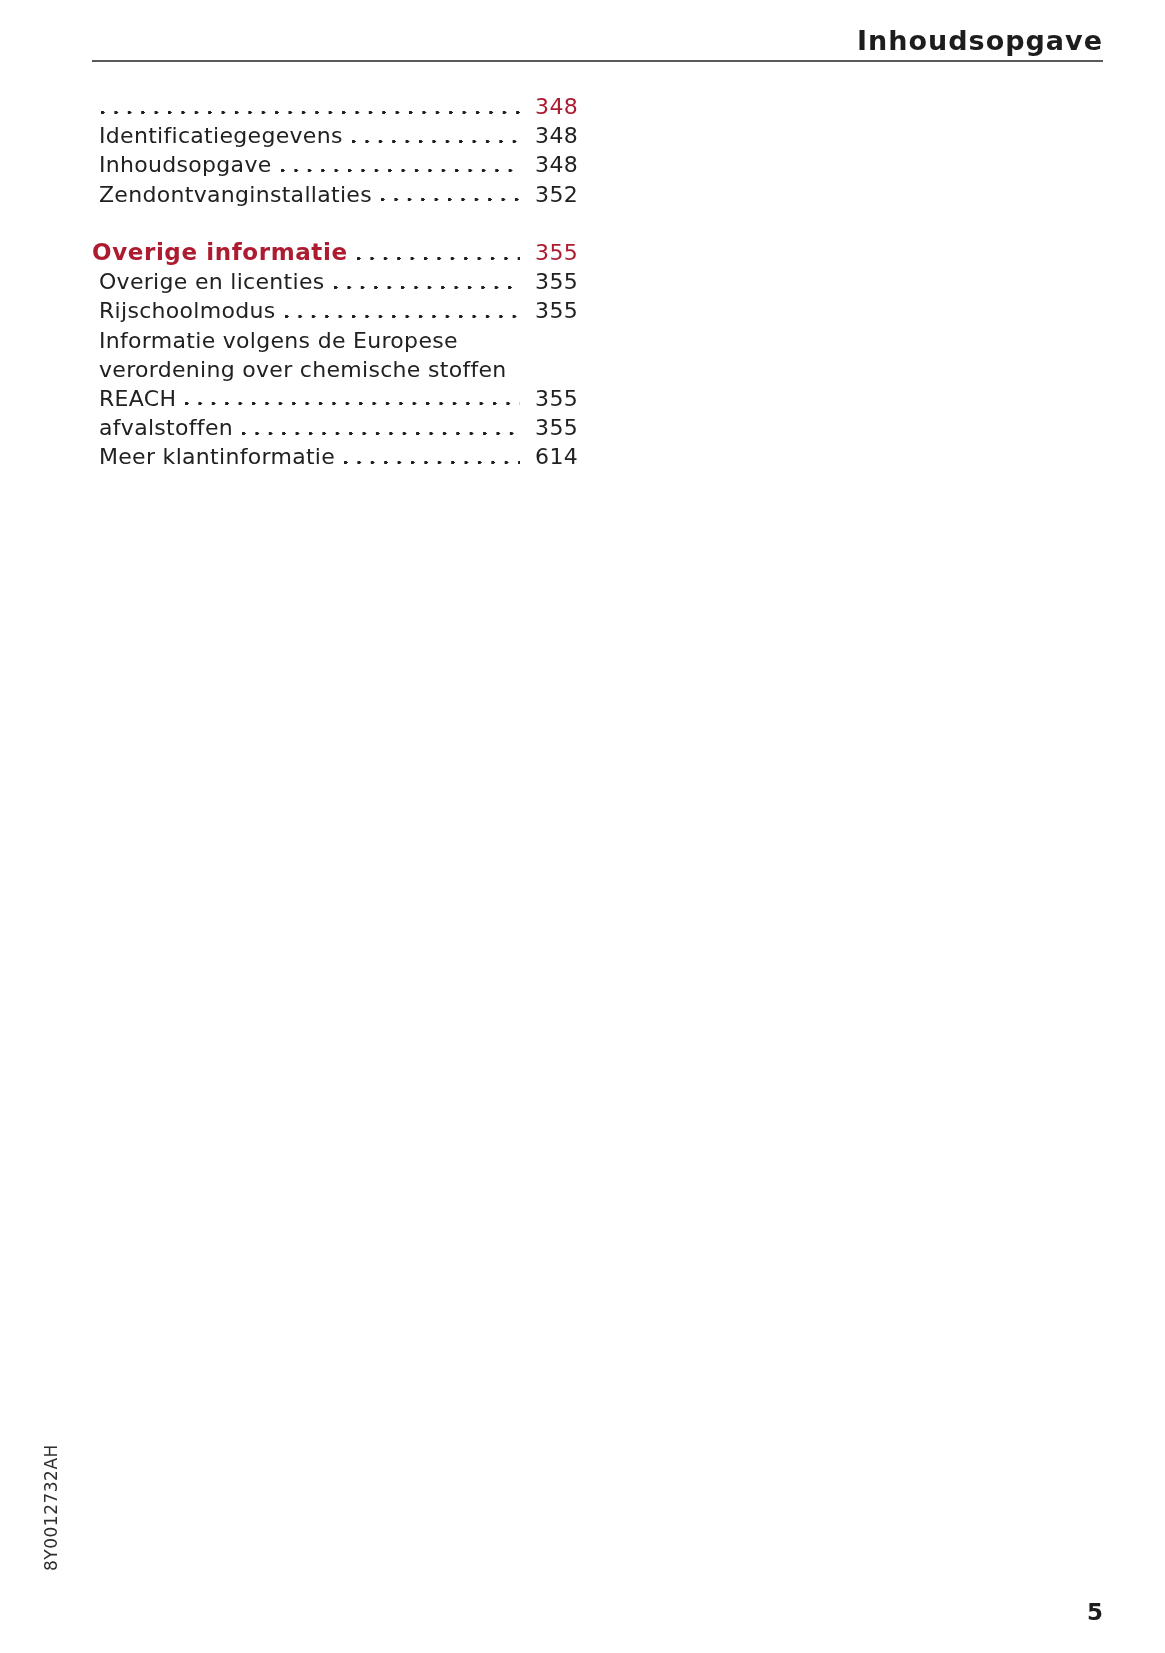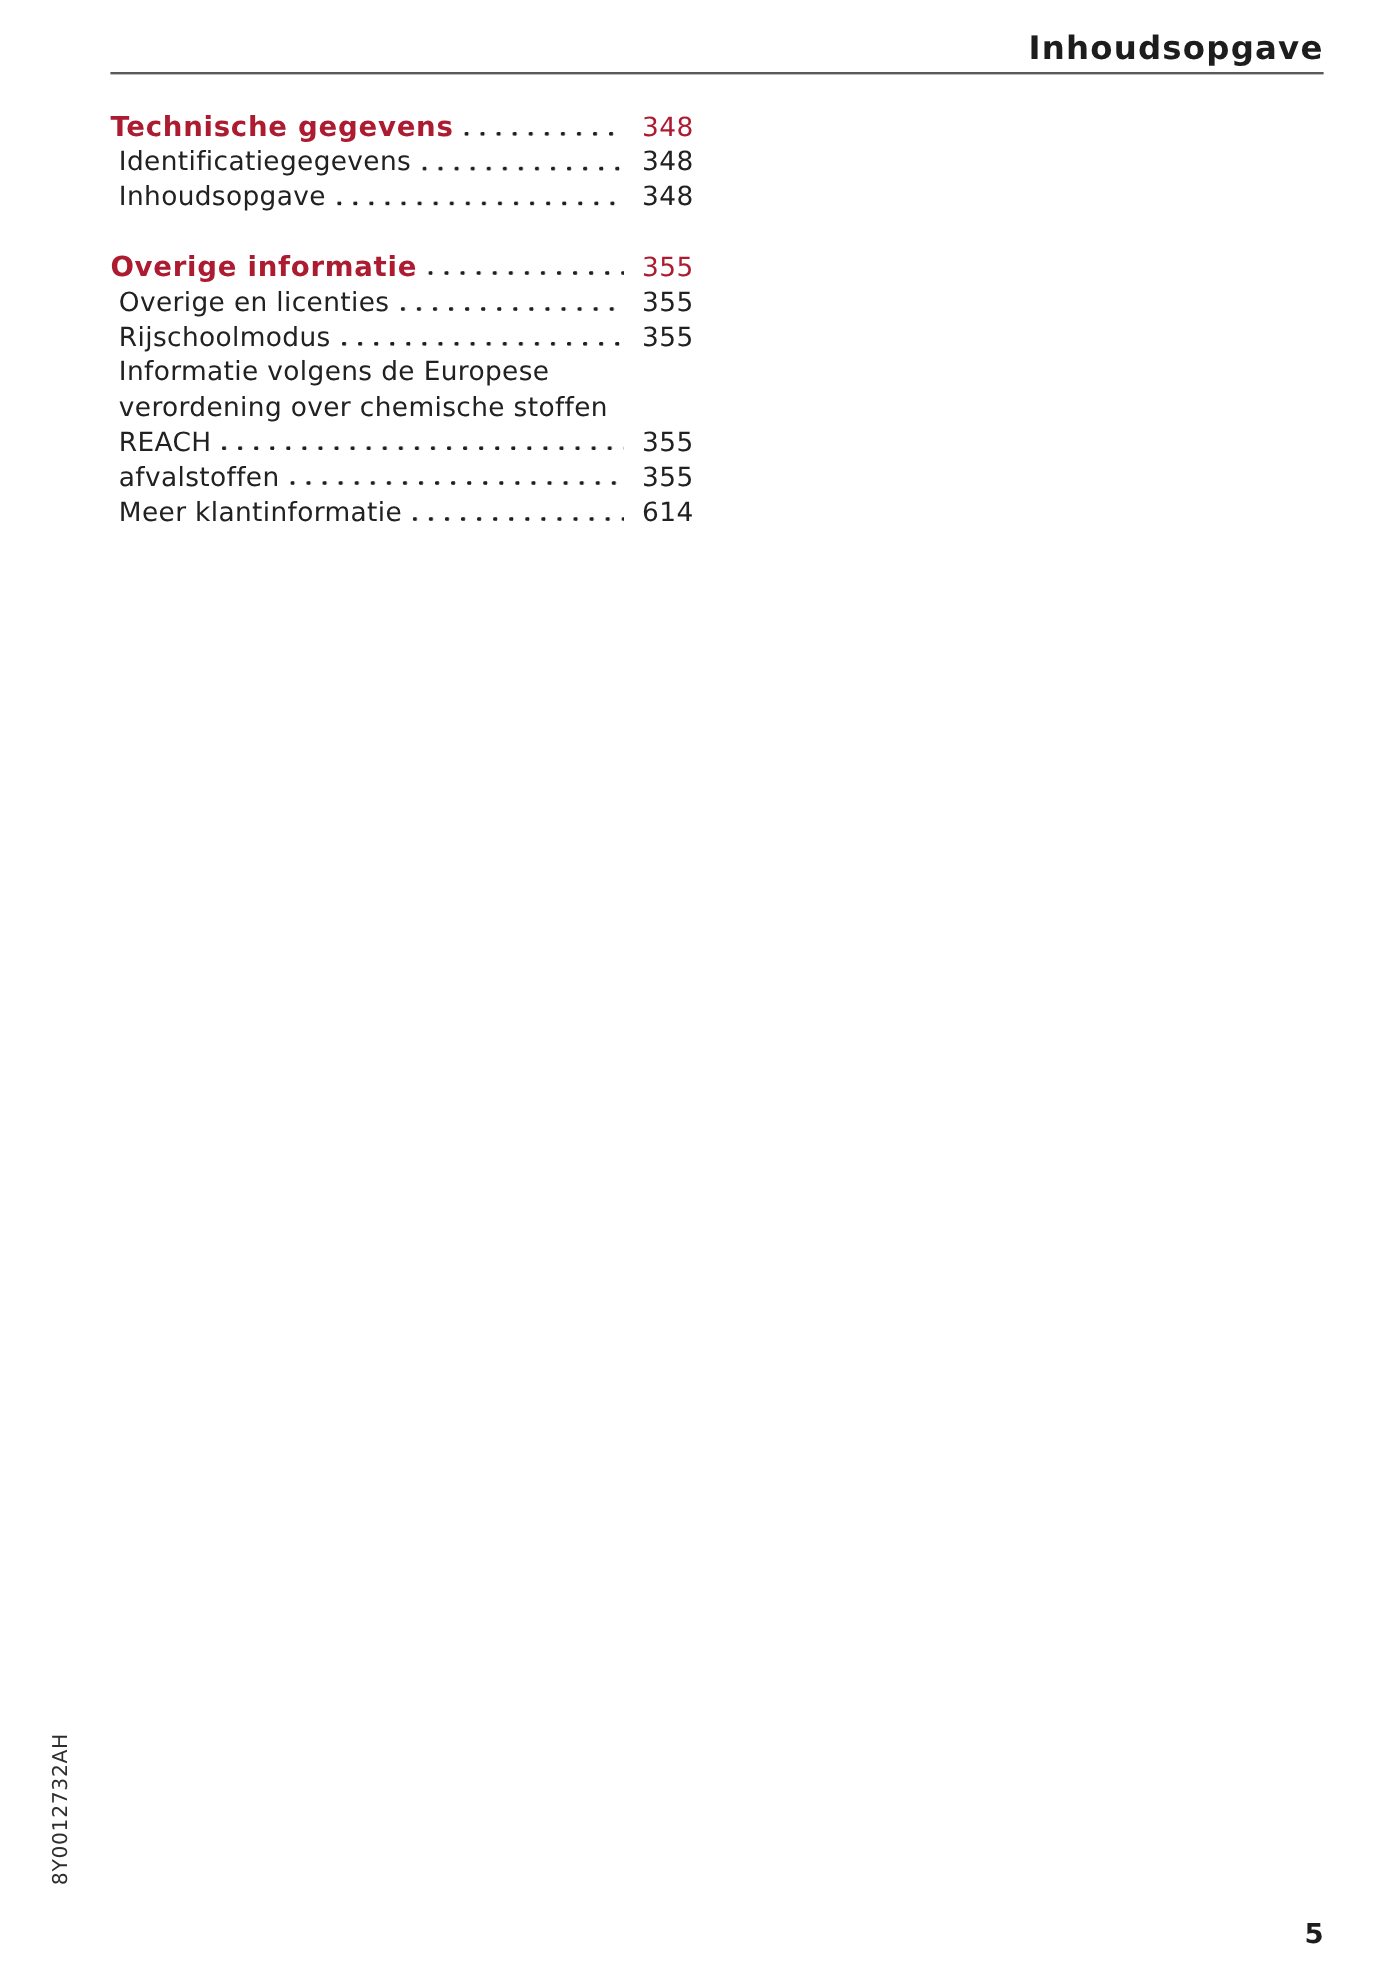--- a/index.html
+++ b/index.html
@@ -67,33 +67,37 @@
 <body>
 
 <div class="page">
 
   <div class="header-title">Inhoudsopgave</div>
   <div class="header-rule"></div>
 
   <div class="toc">
 
     <div class="row section-title">
-      <span class="lbl">Technische gegevens</span>
       <span class="dots"></span>
       <span class="num">348</span>
     </div>
     <div class="row indent">
       <span class="lbl">Identificatiegegevens</span>
       <span class="dots"></span>
       <span class="num">348</span>
     </div>
     <div class="row indent">
       <span class="lbl">Inhoudsopgave</span>
       <span class="dots"></span>
       <span class="num">348</span>
+    </div>
+    <div class="row indent">
+      <span class="lbl">Zendontvanginstallaties</span>
+      <span class="dots"></span>
+      <span class="num">352</span>
     </div>
 
     <div class="gap"></div>
 
     <div class="row section-title">
       <span class="lbl">Overige informatie</span>
       <span class="dots"></span>
       <span class="num">355</span>
     </div>
     <div class="row indent">

